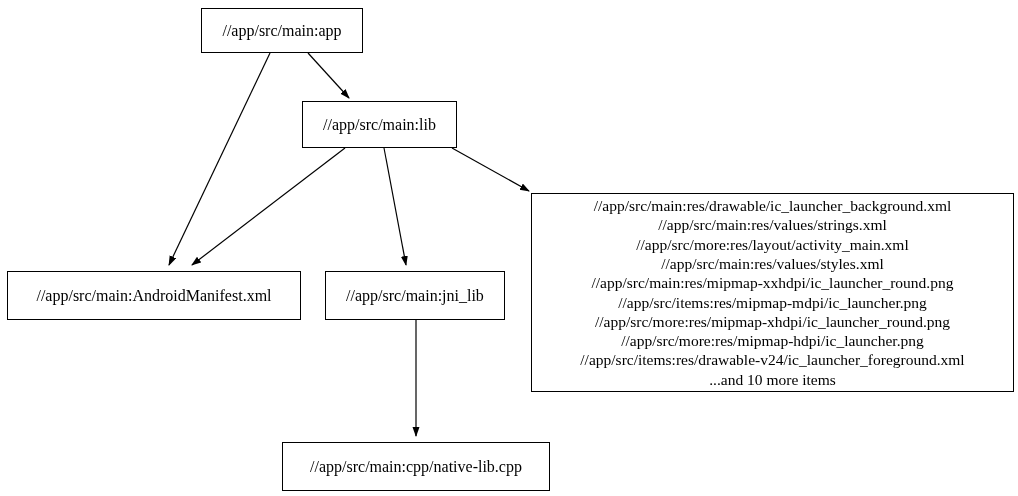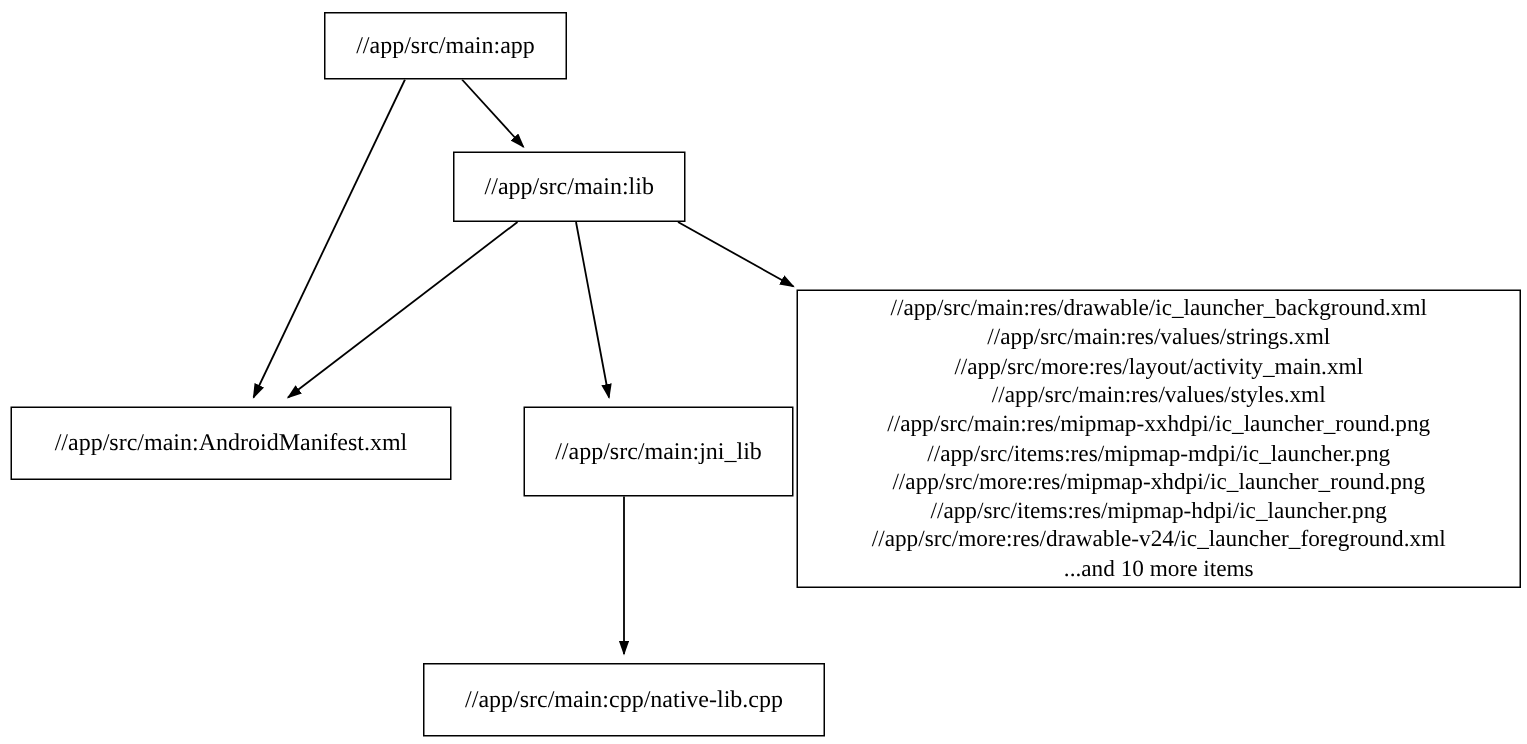--- a/index.html
+++ b/index.html
@@ -27,24 +27,24 @@
     background: #ffffff;
     display: flex;
     align-items: center;
     justify-content: center;
     text-align: center;
     font-size: 16px;
     line-height: 19px;
     white-space: nowrap;
     box-sizing: border-box;
   }
-  .node-app      { left: 216px; top: 8px;   width: 162px; height: 45px; }
+  .node-app      { left: 201px; top: 8px;   width: 162px; height: 45px; }
   .node-lib      { left: 302px; top: 101px; width: 155px; height: 47px; }
   .node-manifest { left: 7px;   top: 271px; width: 294px; height: 49px; }
-  .node-jni      { left: 325px; top: 271px; width: 180px; height: 60px; margin-left: 24px; }
+  .node-jni      { left: 325px; top: 271px; width: 180px; height: 49px; }
   .node-native   { left: 282px; top: 442px; width: 268px; height: 49px; }
   .node-res {
     left: 531px; top: 193px; width: 483px; height: 199px;
     flex-direction: column;
     line-height: 19.3px;
     font-size: 15.5px;
   }
   .res-line { display: block; }
 </style>
 </head>
@@ -83,22 +83,22 @@
   </div>
 
   <div class="node node-res">
     <span class="res-line">//app/src/main:res/drawable/ic_launcher_background.xml</span>
     <span class="res-line">//app/src/main:res/values/strings.xml</span>
     <span class="res-line">//app/src/more:res/layout/activity_main.xml</span>
     <span class="res-line">//app/src/main:res/values/styles.xml</span>
     <span class="res-line">//app/src/main:res/mipmap-xxhdpi/ic_launcher_round.png</span>
     <span class="res-line">//app/src/items:res/mipmap-mdpi/ic_launcher.png</span>
     <span class="res-line">//app/src/more:res/mipmap-xhdpi/ic_launcher_round.png</span>
-    <span class="res-line">//app/src/items:res/mipmap-hdpi/ic_launcher.png</span>
-    <span class="res-line">//app/src/more:res/drawable-v24/ic_launcher_foreground.xml</span>
+    <span class="res-line">//app/src/more:res/mipmap-hdpi/ic_launcher.png</span>
+    <span class="res-line">//app/src/items:res/drawable-v24/ic_launcher_foreground.xml</span>
     <span class="res-line">...and 10 more items</span>
   </div>
 
   <div class="node node-native">
     <span>//app/src/main:cpp/native-lib.cpp</span>
   </div>
 
 </div>
 
 </body></html>

